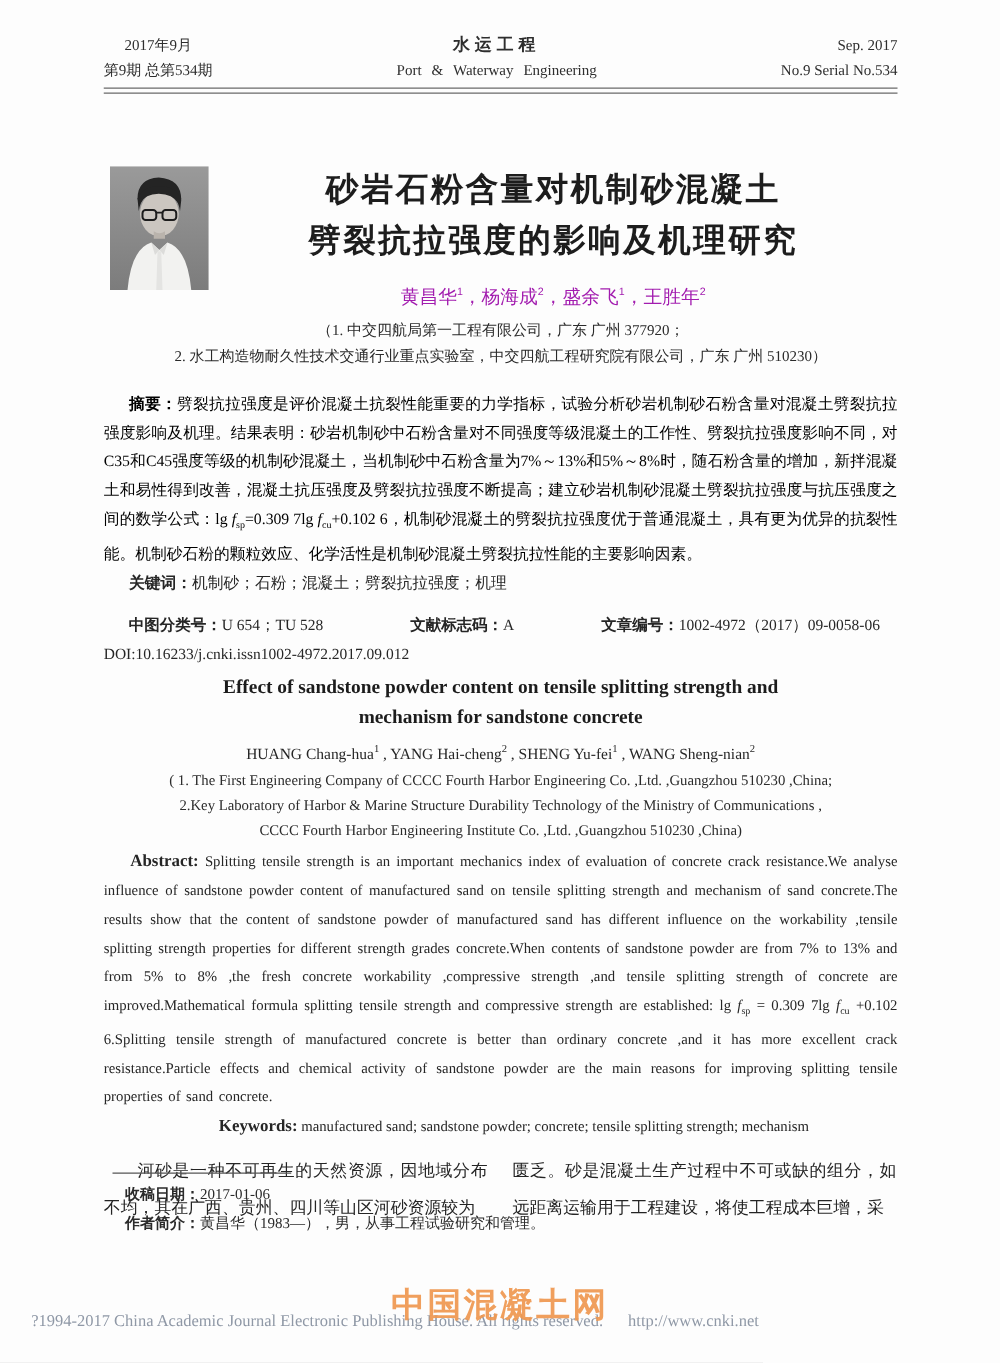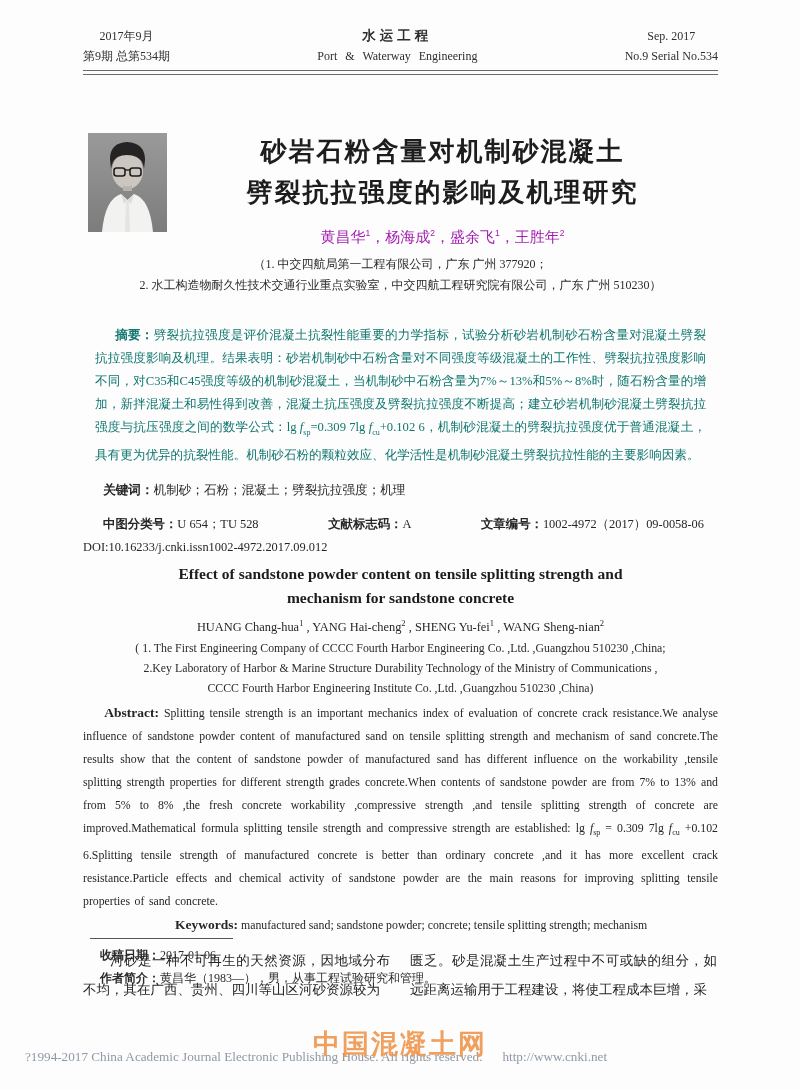--- a/index.html
+++ b/index.html
@@ -7,35 +7,35 @@
     position:relative;width:800px;height:1090px;margin:0 auto;
     background:#fdfdfd;overflow:hidden;color:#262626;
     font-family:"Liberation Serif","DejaVu Serif",serif;
   }
   
   .jheader{position:absolute;left:83px;top:26px;width:635px;display:flex;justify-content:space-between;font-size:12px;line-height:20px;color:#2e2e2e;}
   .jheader .hl{text-align:center;}
   .jheader .hc{text-align:center;}
   .jheader .hc .cn{font-size:13.5px;letter-spacing:4px;font-weight:600;}
   .jheader .hc .en{word-spacing:5px;}
-  .jheader .hr{text-align:center;}
+  .jheader .hr{text-align:right;}
   .hrule{position:absolute;left:83px;top:70px;width:635px;height:3px;border-top:1.6px solid #6a6a6a;border-bottom:1.6px solid #6a6a6a;}
   
   .photo{position:absolute;left:88px;top:133px;width:79px;height:99px;}
   .title-cn{position:absolute;left:167px;top:131px;width:551px;text-align:center;
     font-family:"Liberation Sans","DejaVu Sans",sans-serif;font-weight:bold;
     font-size:26px;line-height:41px;letter-spacing:2px;color:#1d1d1d;}
   .authors-cn{position:absolute;left:167px;top:228px;width:551px;text-align:center;
     font-family:"Liberation Sans","DejaVu Sans",sans-serif;font-size:15px;color:#a21caf;}
   .authors-cn sup,.en-authors sup{font-size:8.5px;}
   .affil-cn{position:absolute;left:83px;top:254px;width:635px;text-align:center;font-size:12px;line-height:21px;color:#2a2a2a;}
   
   .flow{position:absolute;left:83px;top:312px;width:635px;}
   .label-cn{font-family:"Liberation Sans","DejaVu Sans",sans-serif;font-weight:bold;}
-  .abstract-cn{margin:12px;font-size:12.6px;line-height:23px;text-align:justify;text-indent:1.6em;color:#0f766e;}
+  .abstract-cn{margin:0;font-size:12.6px;line-height:23px;text-align:justify;text-indent:1.6em;color:#000000;}
   .keywords-cn{margin:0;font-size:12.6px;line-height:23px;text-indent:1.6em;}
   .meta-row{display:flex;justify-content:space-between;padding:0 14px 0 20px;font-size:12.4px;line-height:23px;margin-top:11px;}
   .doi-line{margin:0;font-size:12.4px;line-height:23px;}
   .en-title{margin:3px 0 0 0;text-align:center;font-size:15.5px;font-weight:bold;line-height:24px;color:#1c1c1c;}
   .en-authors{margin:2px 0 0 0;text-align:center;font-size:12.4px;line-height:22px;}
   .en-affils{text-align:center;font-size:11.8px;line-height:20px;color:#2b2b2b;}
   .en-abstract{margin:3px 0 0 0;font-size:11.8px;line-height:23px;text-align:justify;text-indent:1.8em;word-spacing:1.5px;}
   .en-abstract .ablabel{font-size:13.5px;}
   .en-keywords{margin:0;font-size:11.8px;line-height:24px;text-indent:1.8em;text-align:center;}
   .en-keywords .kwlabel{font-size:13.5px;font-weight:bold;}

